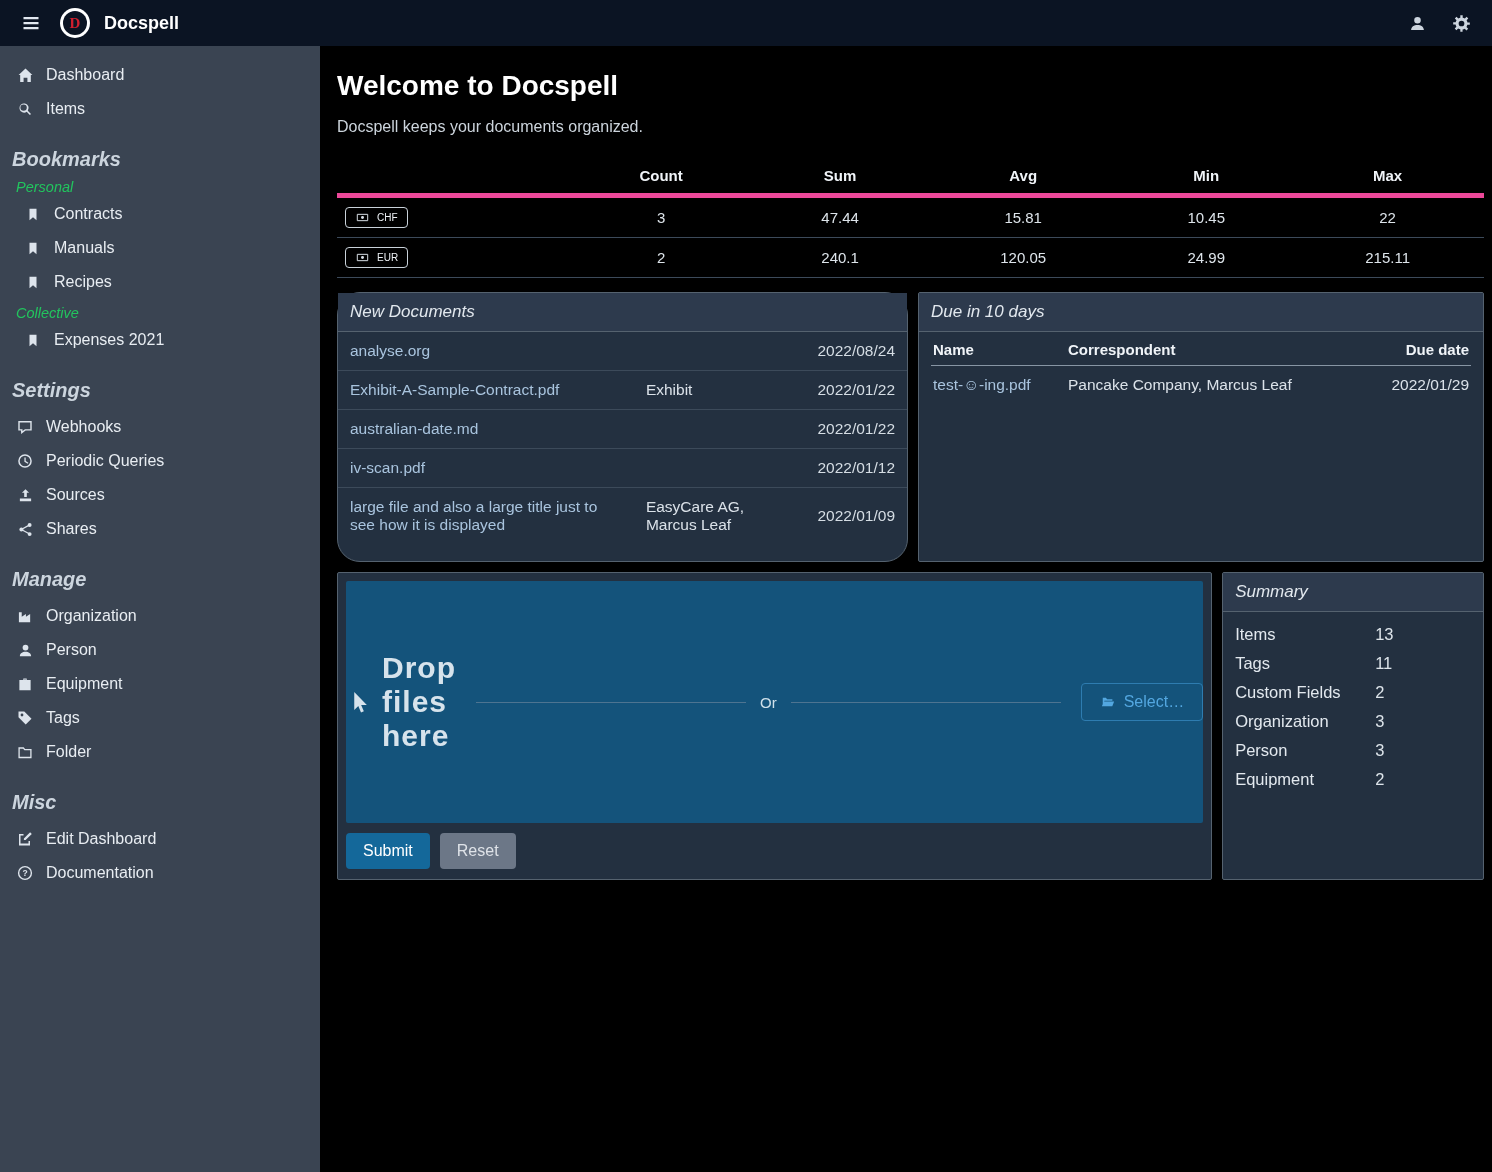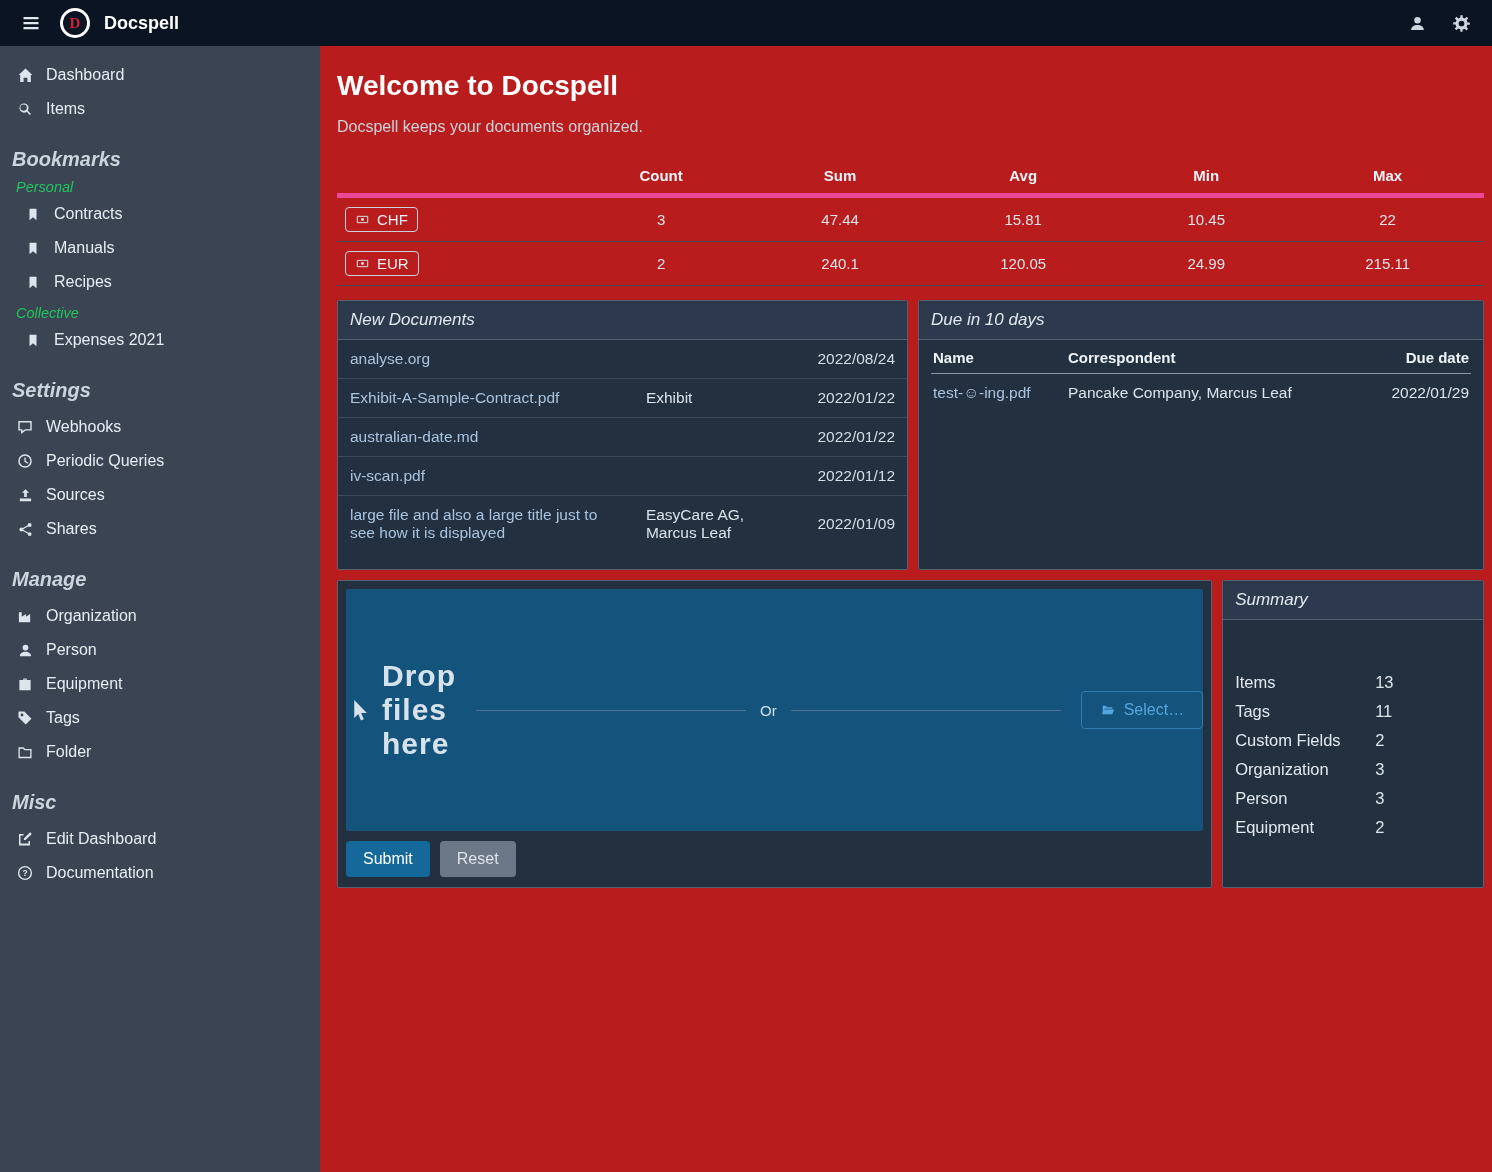--- a/index.html
+++ b/index.html
@@ -32,57 +32,57 @@
 
   
   .sidebar { flex:0 0 320px; background:#3a4452; padding-top:12px; overflow:hidden; font-size:16px; }
   .side-item { display:flex; align-items:center; gap:12px; padding:8px 16px; color:#e8edf2; cursor:pointer; }
   .side-item .icon { width:18px; color:#dde4ec; display:flex; justify-content:center; }
   .section-title { font-style:italic; font-weight:600; font-size:20px; color:#ccd5de; padding:0 12px; margin:22px 0 8px; }
   .sub-label { font-style:italic; font-size:14.5px; color:#22c55e; padding:0 16px; margin:6px 0 2px; }
   .bm-item { padding-left:24px; }
 
   
-  .main { flex:1; background:#b91c1c; padding:24px 8px 0 17px; overflow:hidden; }
+  .main { flex:1; background:#000000; padding:24px 8px 0 17px; overflow:hidden; }
   .page-title { font-size:28px; font-weight:bold; color:#ffffff; margin-bottom:16px; }
   .page-sub { font-size:16px; color:#ccd4dc; margin-bottom:22px;margin-top:8px; }
 
   table { border-collapse:collapse; width:100%; }
 
   .stats-table { margin-bottom:14px; font-size:15px; }
   .stats-table th { font-weight:bold; color:#f0f4f8; text-align:center; padding:9px 8px; border-bottom:5px solid #ec4899; }
   .stats-table th.first, .stats-table td.first { text-align:left; width:230px; }
   .stats-table td { text-align:center; padding:9px 8px; border-bottom:1px solid #3c4a5a; color:#dde4ea; }
   .cur-badge { display:inline-flex; align-items:center; gap:7px; border:1px solid #c9d2da;
-    border-radius:4px; padding:3px 9px; font-size:15px; color:#eef2f6; }
+    border-radius:4px; padding:3px 9px; font-size:10px; color:#eef2f6; }
   .cur-badge .icon { color:#dbe2e9; }
 
   .panel-row { display:flex; gap:10px; align-items:stretch; }
   .panel { border:1px solid #55626f; border-radius:2px; background:#233040; display:flex; flex-direction:column; }
   .panel-head { background:#2d3a4d; border-bottom:1px solid #55626f; padding:9px 12px;
     font-style:italic; font-size:17px; color:#e2e8ee; }
   .row1 { margin-bottom:10px; }
   .row1 .panel { min-height:270px; }
-  .nd-panel { flex:0 0 571px; }
+  .nd-panel { flex:0 0 571px;border-radius:23px; }
   .due-panel { flex:1; }
 
   .nd-table td { padding:10px 12px; vertical-align:middle; font-size:15.5px; }
   .nd-table tr:not(:last-child) td { border-bottom:1px solid #3c4a5a; }
   .doc-link { color:#a9c4de; cursor:pointer; }
   .nd-name { width:52%; }
   .nd-corr { width:26%; color:#dbe2e9; }
   .nd-date { width:22%; text-align:right; color:#d5dde4; }
 
   .due-body { padding:0 12px; }
   .due-table th { text-align:left; font-weight:bold; color:#f0f4f8; font-size:15px; padding:9px 2px 7px; border-bottom:1px solid #8795a4; }
   .due-table th.r, .due-table td.r { text-align:right; }
   .due-table td { padding:10px 2px; font-size:15.5px; color:#dbe2e9; }
 
   .up-panel { flex:0 0 865px; }
-  .sum-panel { flex:1;gap:40px; }
+  .sum-panel { flex:1; }
   .dropzone { margin:8px; flex:0 0 242px; background:#14537b; border-radius:2px;
     display:flex; flex-direction:row; align-items:center; justify-content:center; gap:20px; cursor:pointer; }
   .drop-label { display:flex; align-items:center; gap:12px; font-size:30px; font-weight:bold;
     letter-spacing:1px; color:#d7e3ec; }
   .or-row { display:flex; align-items:center; gap:14px; color:#cfe0ea; font-size:15px; }
   .or-line { width:270px; height:1px; background:#4e7491; }
   .select-btn { display:inline-flex; align-items:center; gap:8px; background:transparent;
     border:1px solid #2e7cb0; color:#53a7e0; border-radius:4px; padding:9px 18px; font-size:16px;
     font-family:inherit; cursor:pointer; }
   .btn-row { display:flex; gap:10px; padding:2px 8px 10px; }

